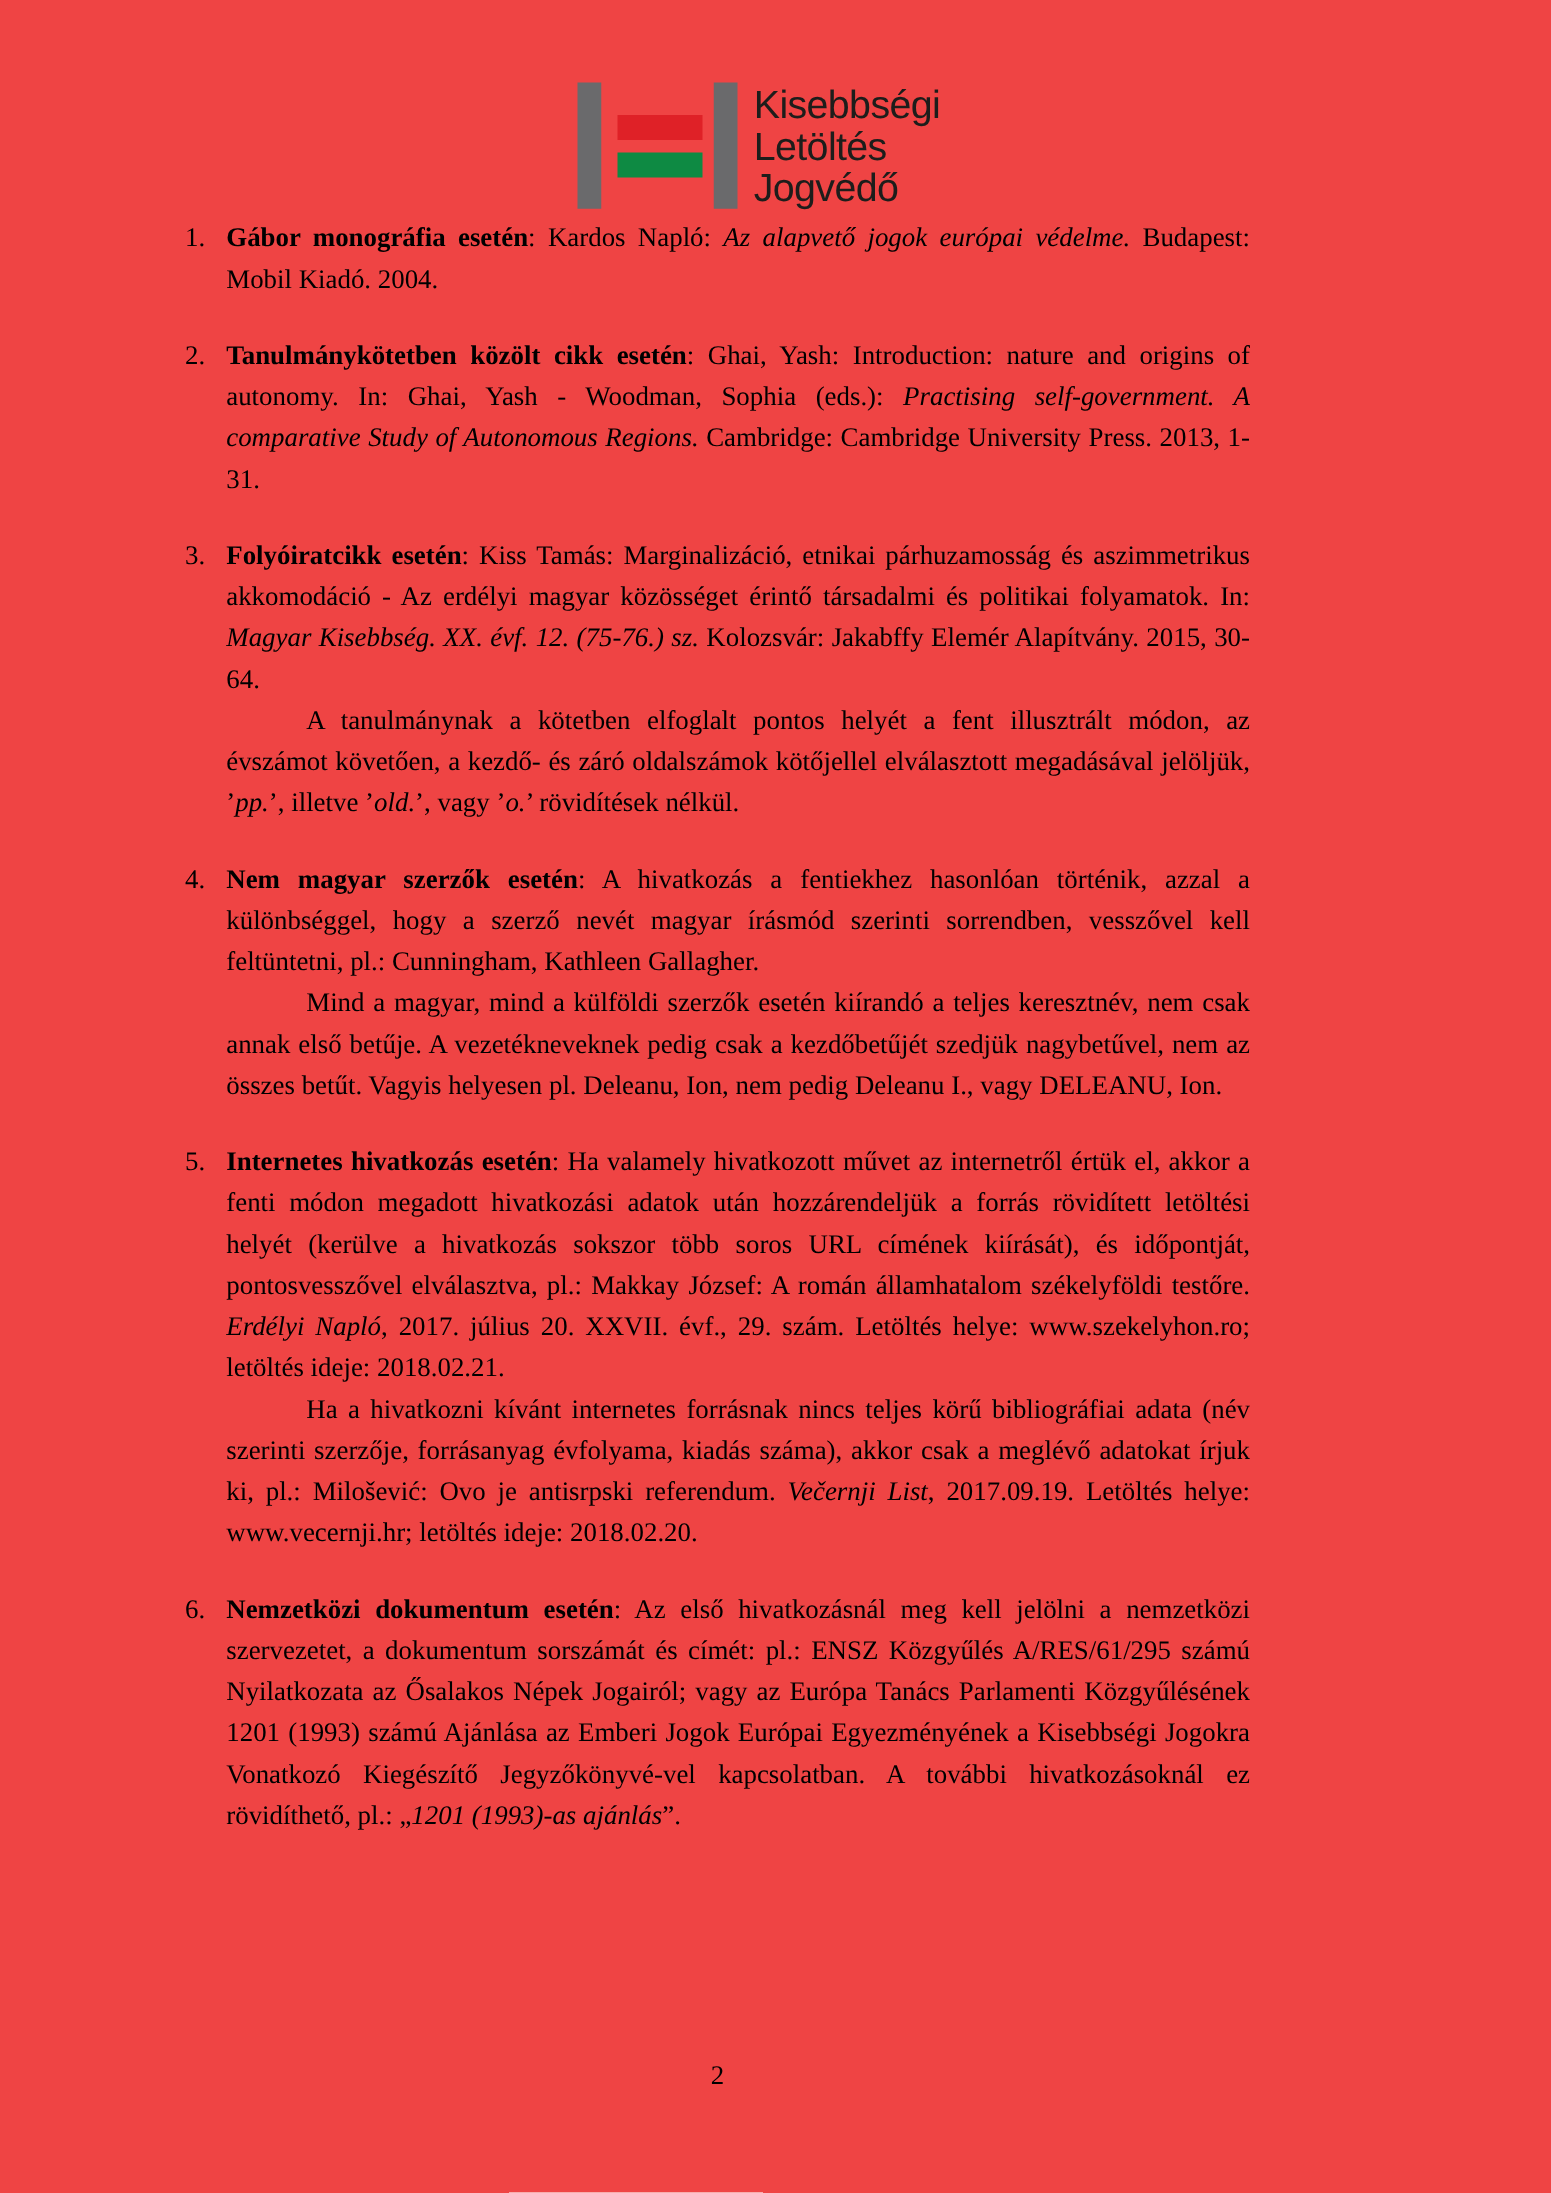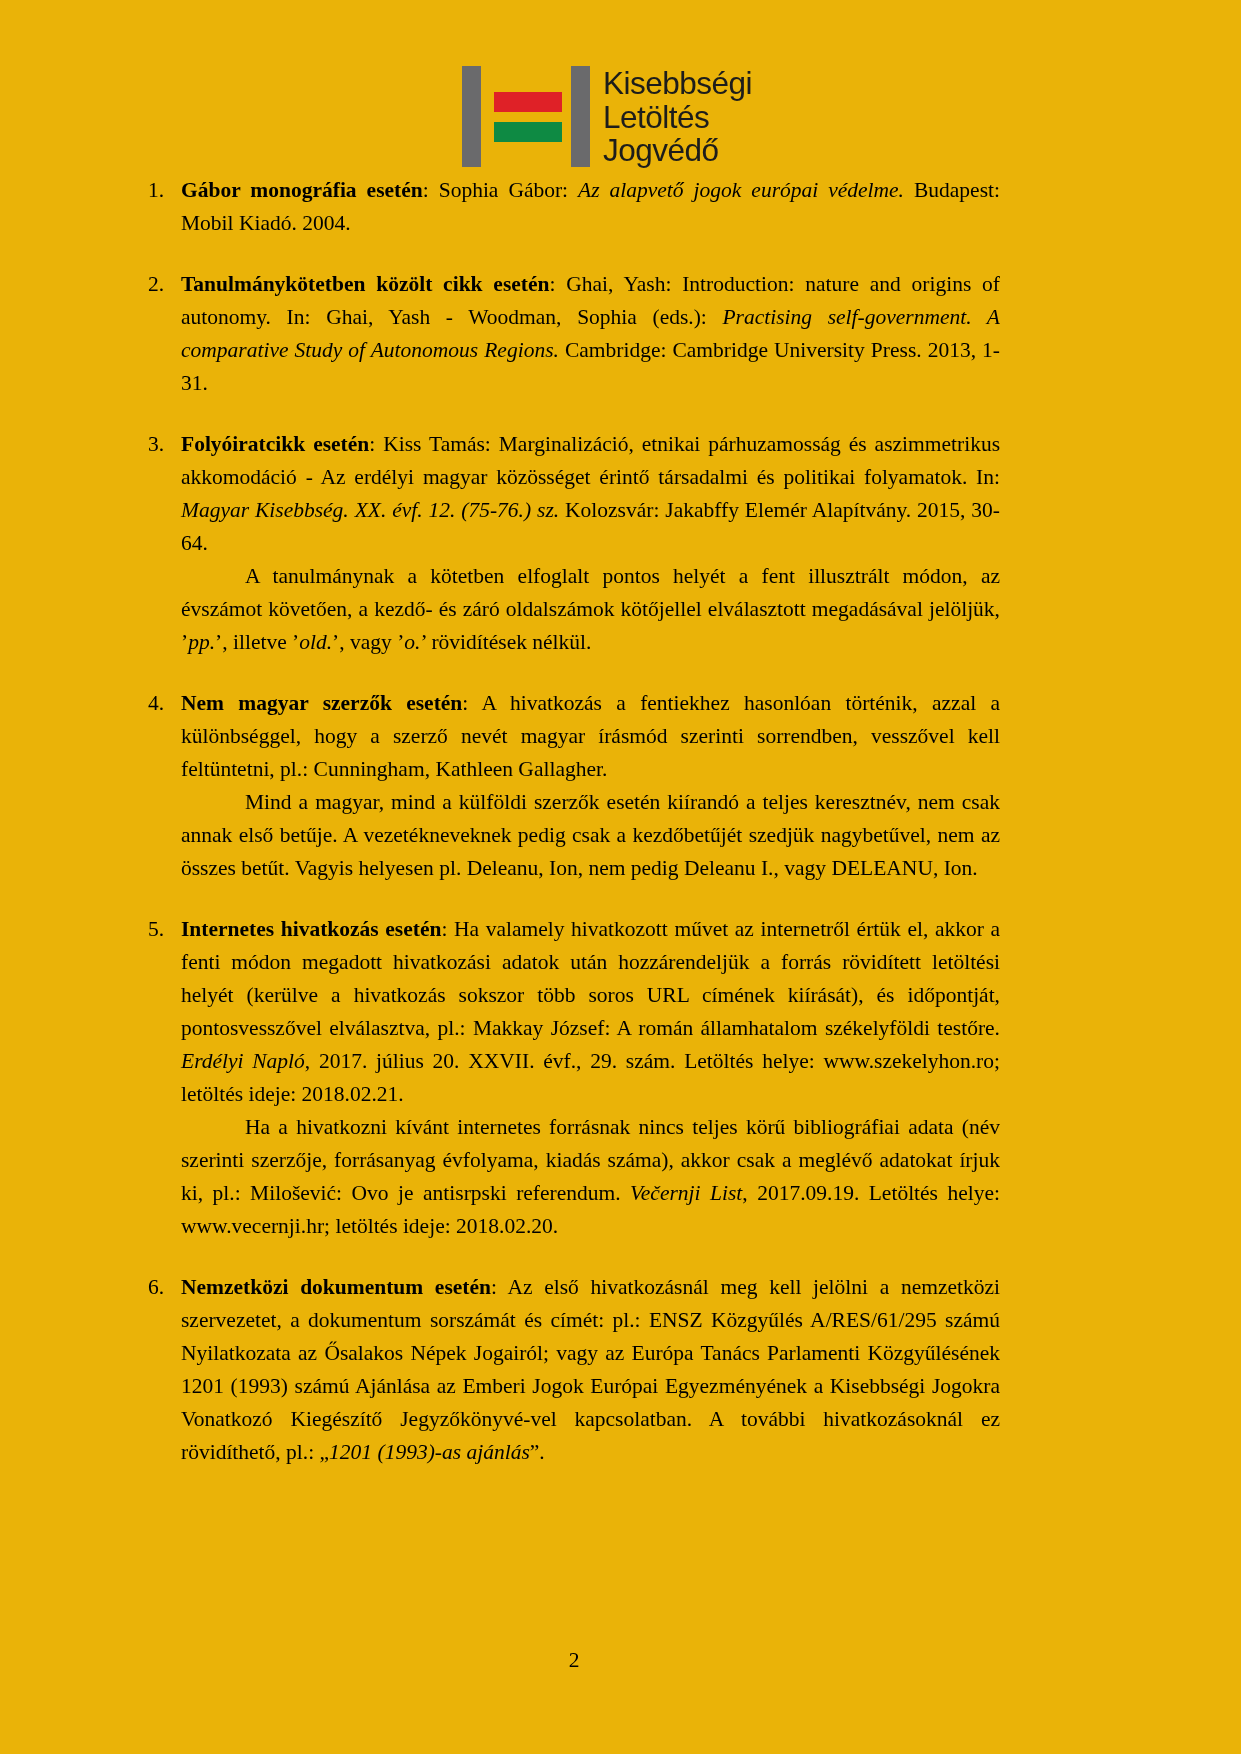--- a/index.html
+++ b/index.html
@@ -1,20 +1,20 @@
 <!DOCTYPE html>
 <html lang="hu"><head>
 <meta charset="utf-8">
 <style>
   html, body { margin: 0; padding: 0; background: #ffffff; }
   .page {
     position: relative;
     width: 1241px;
     height: 1754px;
-    background: #eab308;
+    background: #ef4444;
     font-family: "Liberation Serif", "DejaVu Serif", serif;
     color: #000000;
     overflow: hidden;
   }
 
   
   .logo {
     position: absolute;
     top: 66px;
     left: 462px;
@@ -90,21 +90,21 @@
       <div>Kisebbségi</div>
       <div>Letöltés</div>
       <div>Jogvédő</div>
     </div>
   </div>
 
   <div class="content">
       <div class="item">
         <div class="item-num">1.</div>
         <div class="item-body">
-          <p class="para"><span class="run bold">Gábor monográfia esetén</span><span class="run">: Sophia Gábor: </span><span class="run italic">Az alapvető jogok európai védelme.</span><span class="run"> Budapest: Mobil Kiadó. 2004.</span></p>
+          <p class="para"><span class="run bold">Gábor monográfia esetén</span><span class="run">: Kardos Napló: </span><span class="run italic">Az alapvető jogok európai védelme.</span><span class="run"> Budapest: Mobil Kiadó. 2004.</span></p>
         </div>
       </div>
       <div class="item">
         <div class="item-num">2.</div>
         <div class="item-body">
           <p class="para"><span class="run bold">Tanulmánykötetben közölt cikk esetén</span><span class="run">: Ghai, Yash: Introduction: nature and origins of autonomy. In: Ghai, Yash - Woodman, Sophia (eds.): </span><span class="run italic">Practising self-government. A comparative Study of Autonomous Regions.</span><span class="run"> Cambridge: Cambridge University Press. 2013, 1-31.</span></p>
         </div>
       </div>
       <div class="item">
         <div class="item-num">3.</div>

